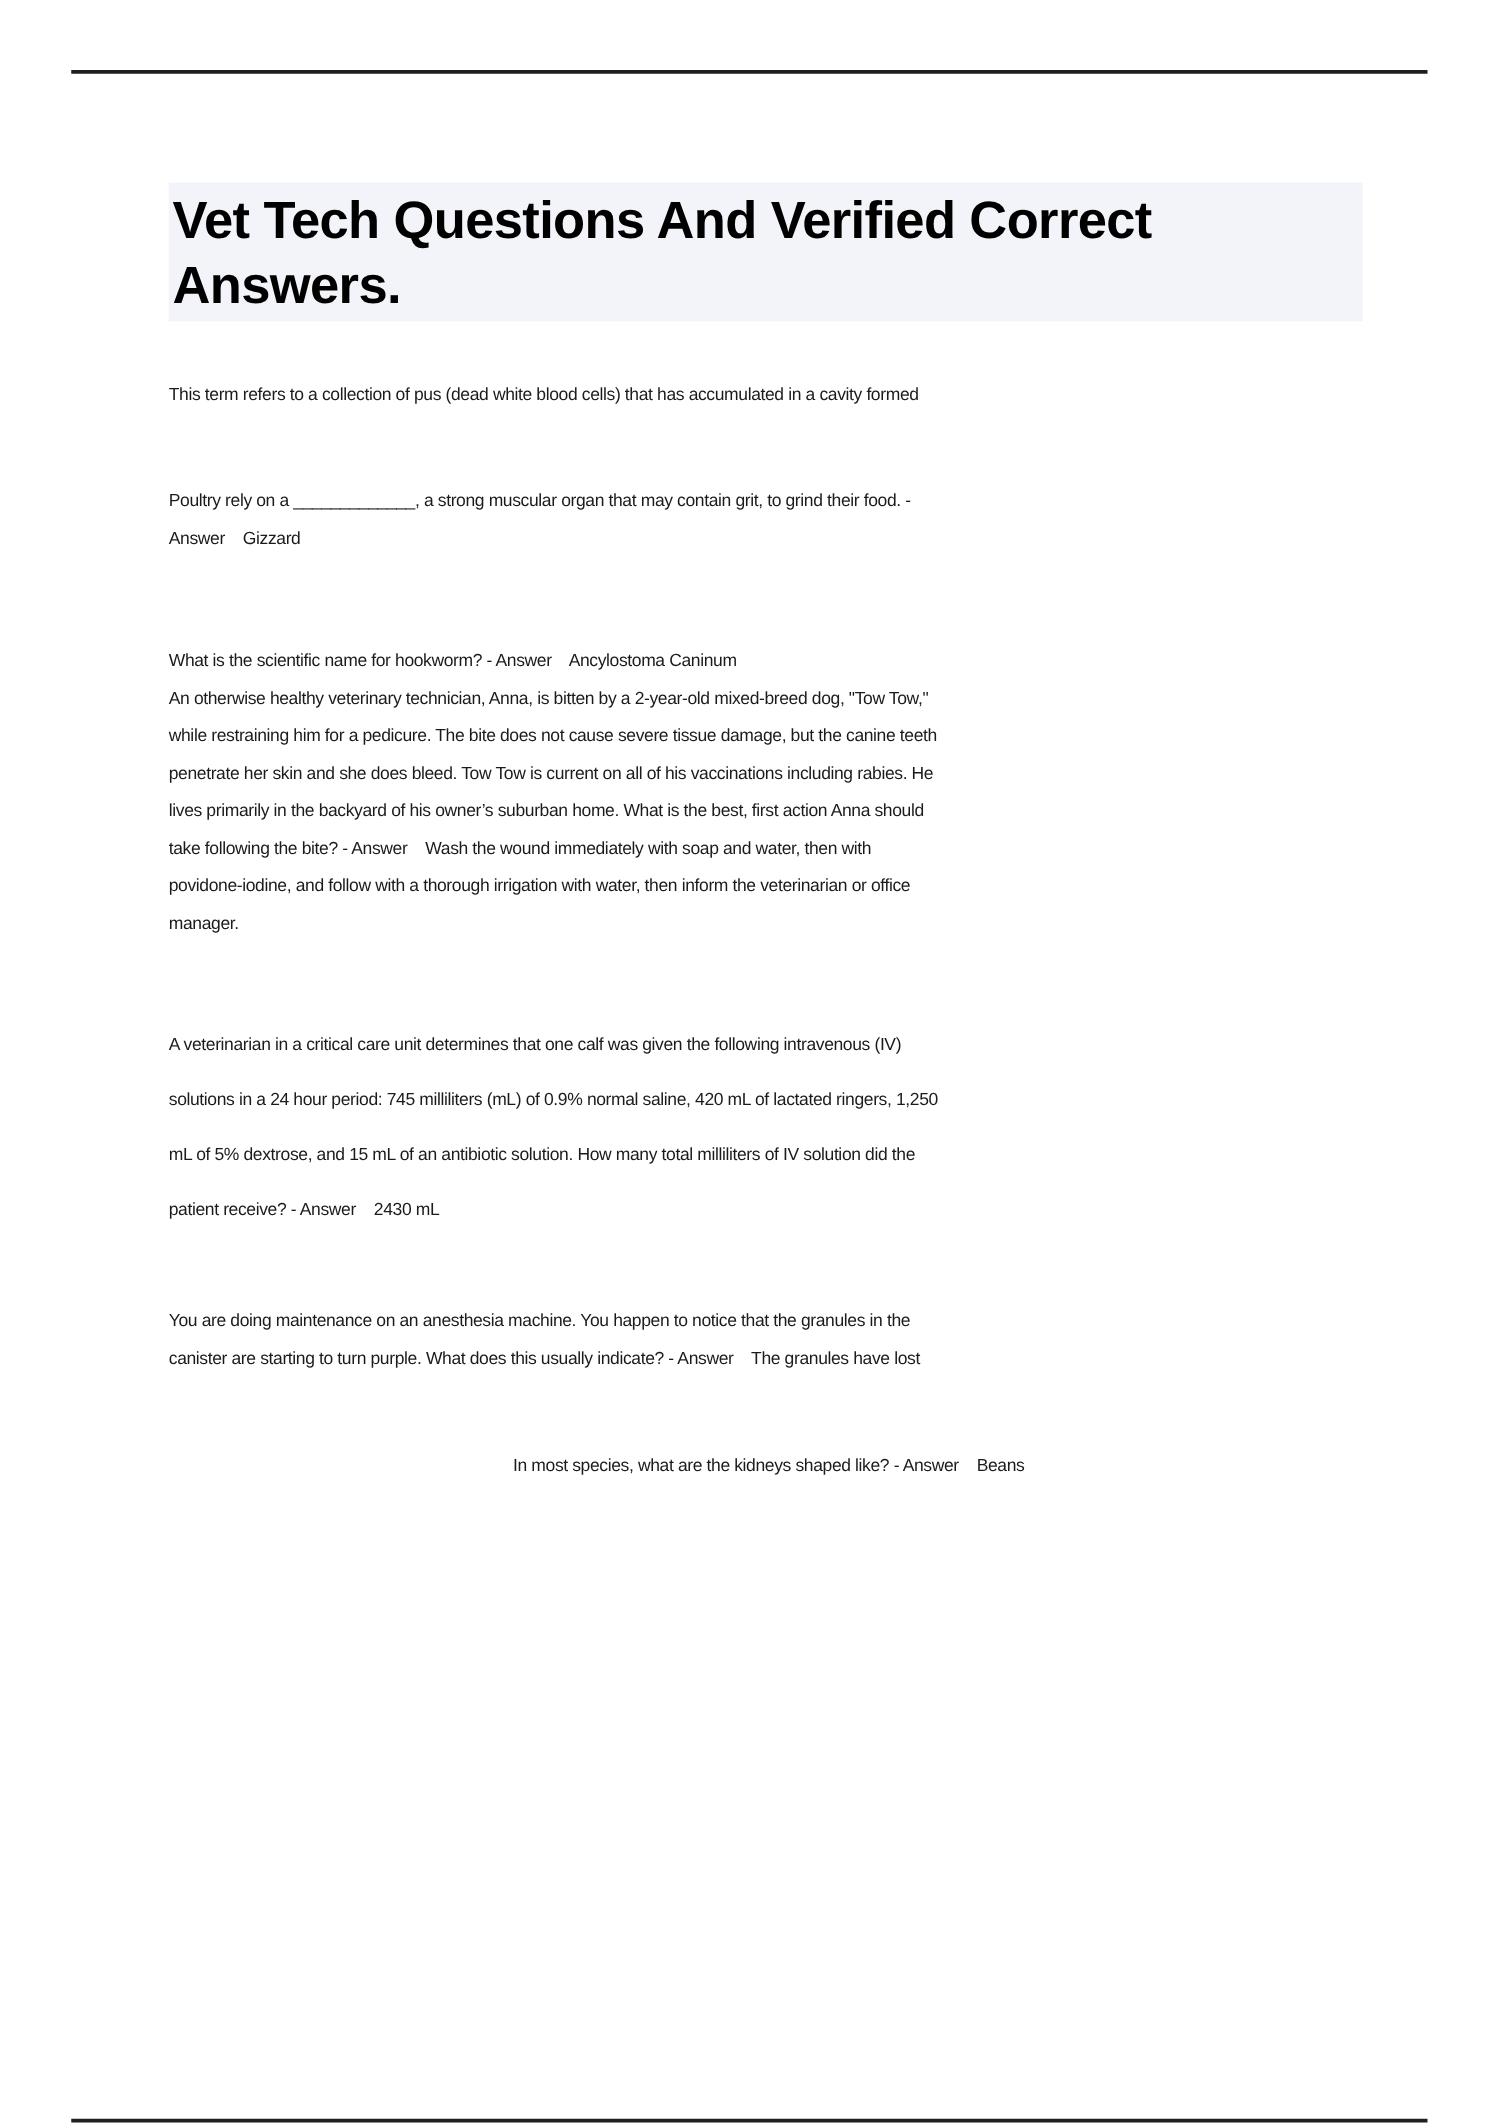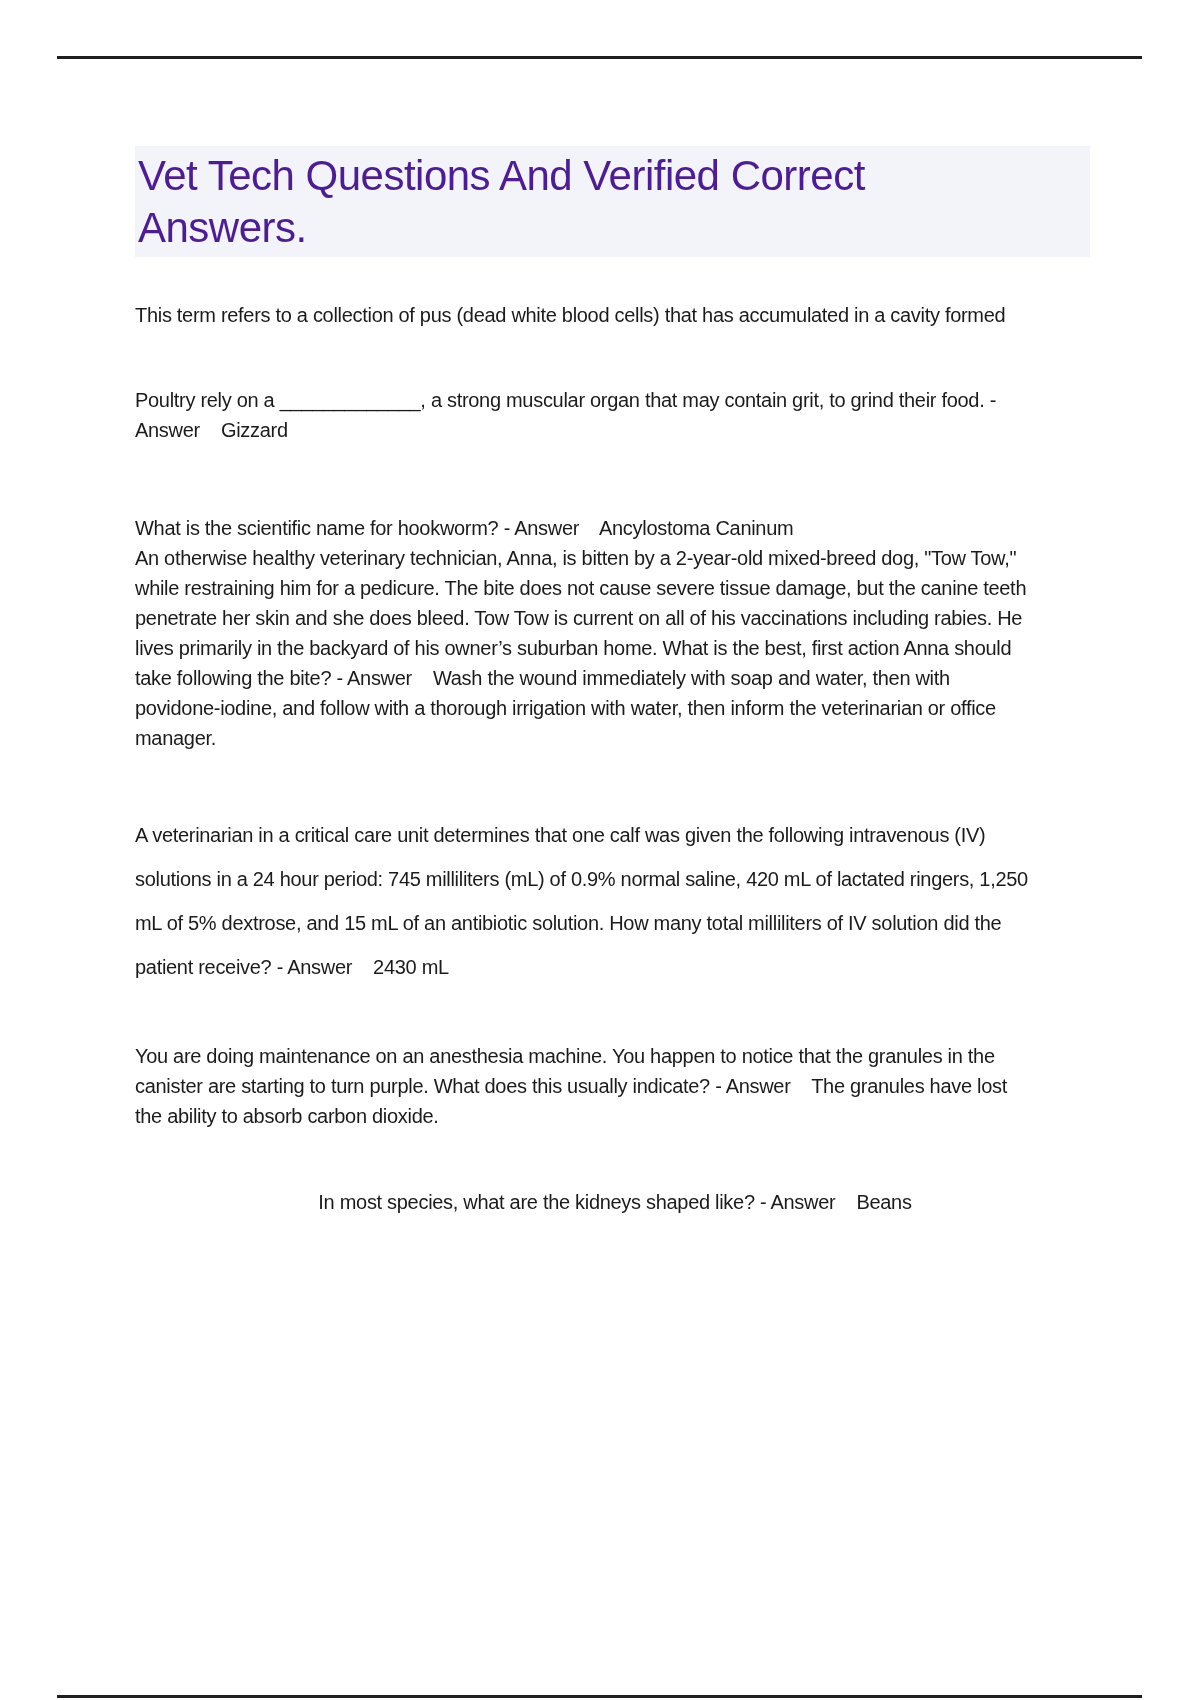--- a/index.html
+++ b/index.html
@@ -24,32 +24,32 @@
     position: absolute;
     left: 135px;
     top: 0;
     width: 960px;
   }
 
   .title {
     margin: 146px 0 0 0;
     width: 952px;
     background: #f3f4f9;
-    color: #4c1d95;
-    font-weight: normal;
+    color: #000000;
+    font-weight: bold;
     font-size: 42px;
     line-height: 52px;
     letter-spacing: -0.5px;
     padding: 4px 0 3px 3px;
   }
   .title .title-line { display: block; }
 
   .para {
     color: #1b1b1b;
-    font-size: 20px;
+    font-size: 14px;
     letter-spacing: -0.3px;
     white-space: pre;
   }
   .para .line { display: block; }
   .para.tight .line { line-height: 30px; height: 30px; }
   .para.wide  .line { line-height: 44px; height: 44px; }
 
   
   #paragraphs > .para:nth-child(1) { margin-top: 36px; }
   #paragraphs > .para:nth-child(2) { margin-top: 48px; }
@@ -71,19 +71,19 @@
         <span class="title-line">Vet Tech Questions And Verified Correct</span>
         <span class="title-line">Answers.</span>
       </h1>
 
     <div id="paragraphs">
         <div class="para wide"><span class="line">This term refers to a collection of pus (dead white blood cells) that has accumulated in a cavity formed</span></div>
         <div class="para tight"><span class="line">Poultry rely on a _____________, a strong muscular organ that may contain grit, to grind their food. -</span><span class="line">Answer    Gizzard</span></div>
         <div class="para tight"><span class="line">What is the scientific name for hookworm? - Answer    Ancylostoma Caninum</span></div>
         <div class="para tight"><span class="line">An otherwise healthy veterinary technician, Anna, is bitten by a 2-year-old mixed-breed dog, "Tow Tow,"</span><span class="line">while restraining him for a pedicure. The bite does not cause severe tissue damage, but the canine teeth</span><span class="line">penetrate her skin and she does bleed. Tow Tow is current on all of his vaccinations including rabies. He</span><span class="line">lives primarily in the backyard of his owner’s suburban home. What is the best, first action Anna should</span><span class="line">take following the bite? - Answer    Wash the wound immediately with soap and water, then with</span><span class="line">povidone-iodine, and follow with a thorough irrigation with water, then inform the veterinarian or office</span><span class="line">manager.</span></div>
         <div class="para wide"><span class="line">A veterinarian in a critical care unit determines that one calf was given the following intravenous (IV)</span><span class="line">solutions in a 24 hour period: 745 milliliters (mL) of 0.9% normal saline, 420 mL of lactated ringers, 1,250</span><span class="line">mL of 5% dextrose, and 15 mL of an antibiotic solution. How many total milliliters of IV solution did the</span><span class="line">patient receive? - Answer    2430 mL</span></div>
-        <div class="para tight"><span class="line">You are doing maintenance on an anesthesia machine. You happen to notice that the granules in the</span><span class="line">canister are starting to turn purple. What does this usually indicate? - Answer    The granules have lost</span><span class="line">the ability to absorb carbon dioxide.</span></div>
+        <div class="para tight"><span class="line">You are doing maintenance on an anesthesia machine. You happen to notice that the granules in the</span><span class="line">canister are starting to turn purple. What does this usually indicate? - Answer    The granules have lost</span></div>
         <div class="para tight"><span class="line">In most species, what are the kidneys shaped like? - Answer    Beans</span></div>
       </div>
   </div>
 
   <div class="rule rule-bottom"></div>
 </div>
 
 </body></html>

